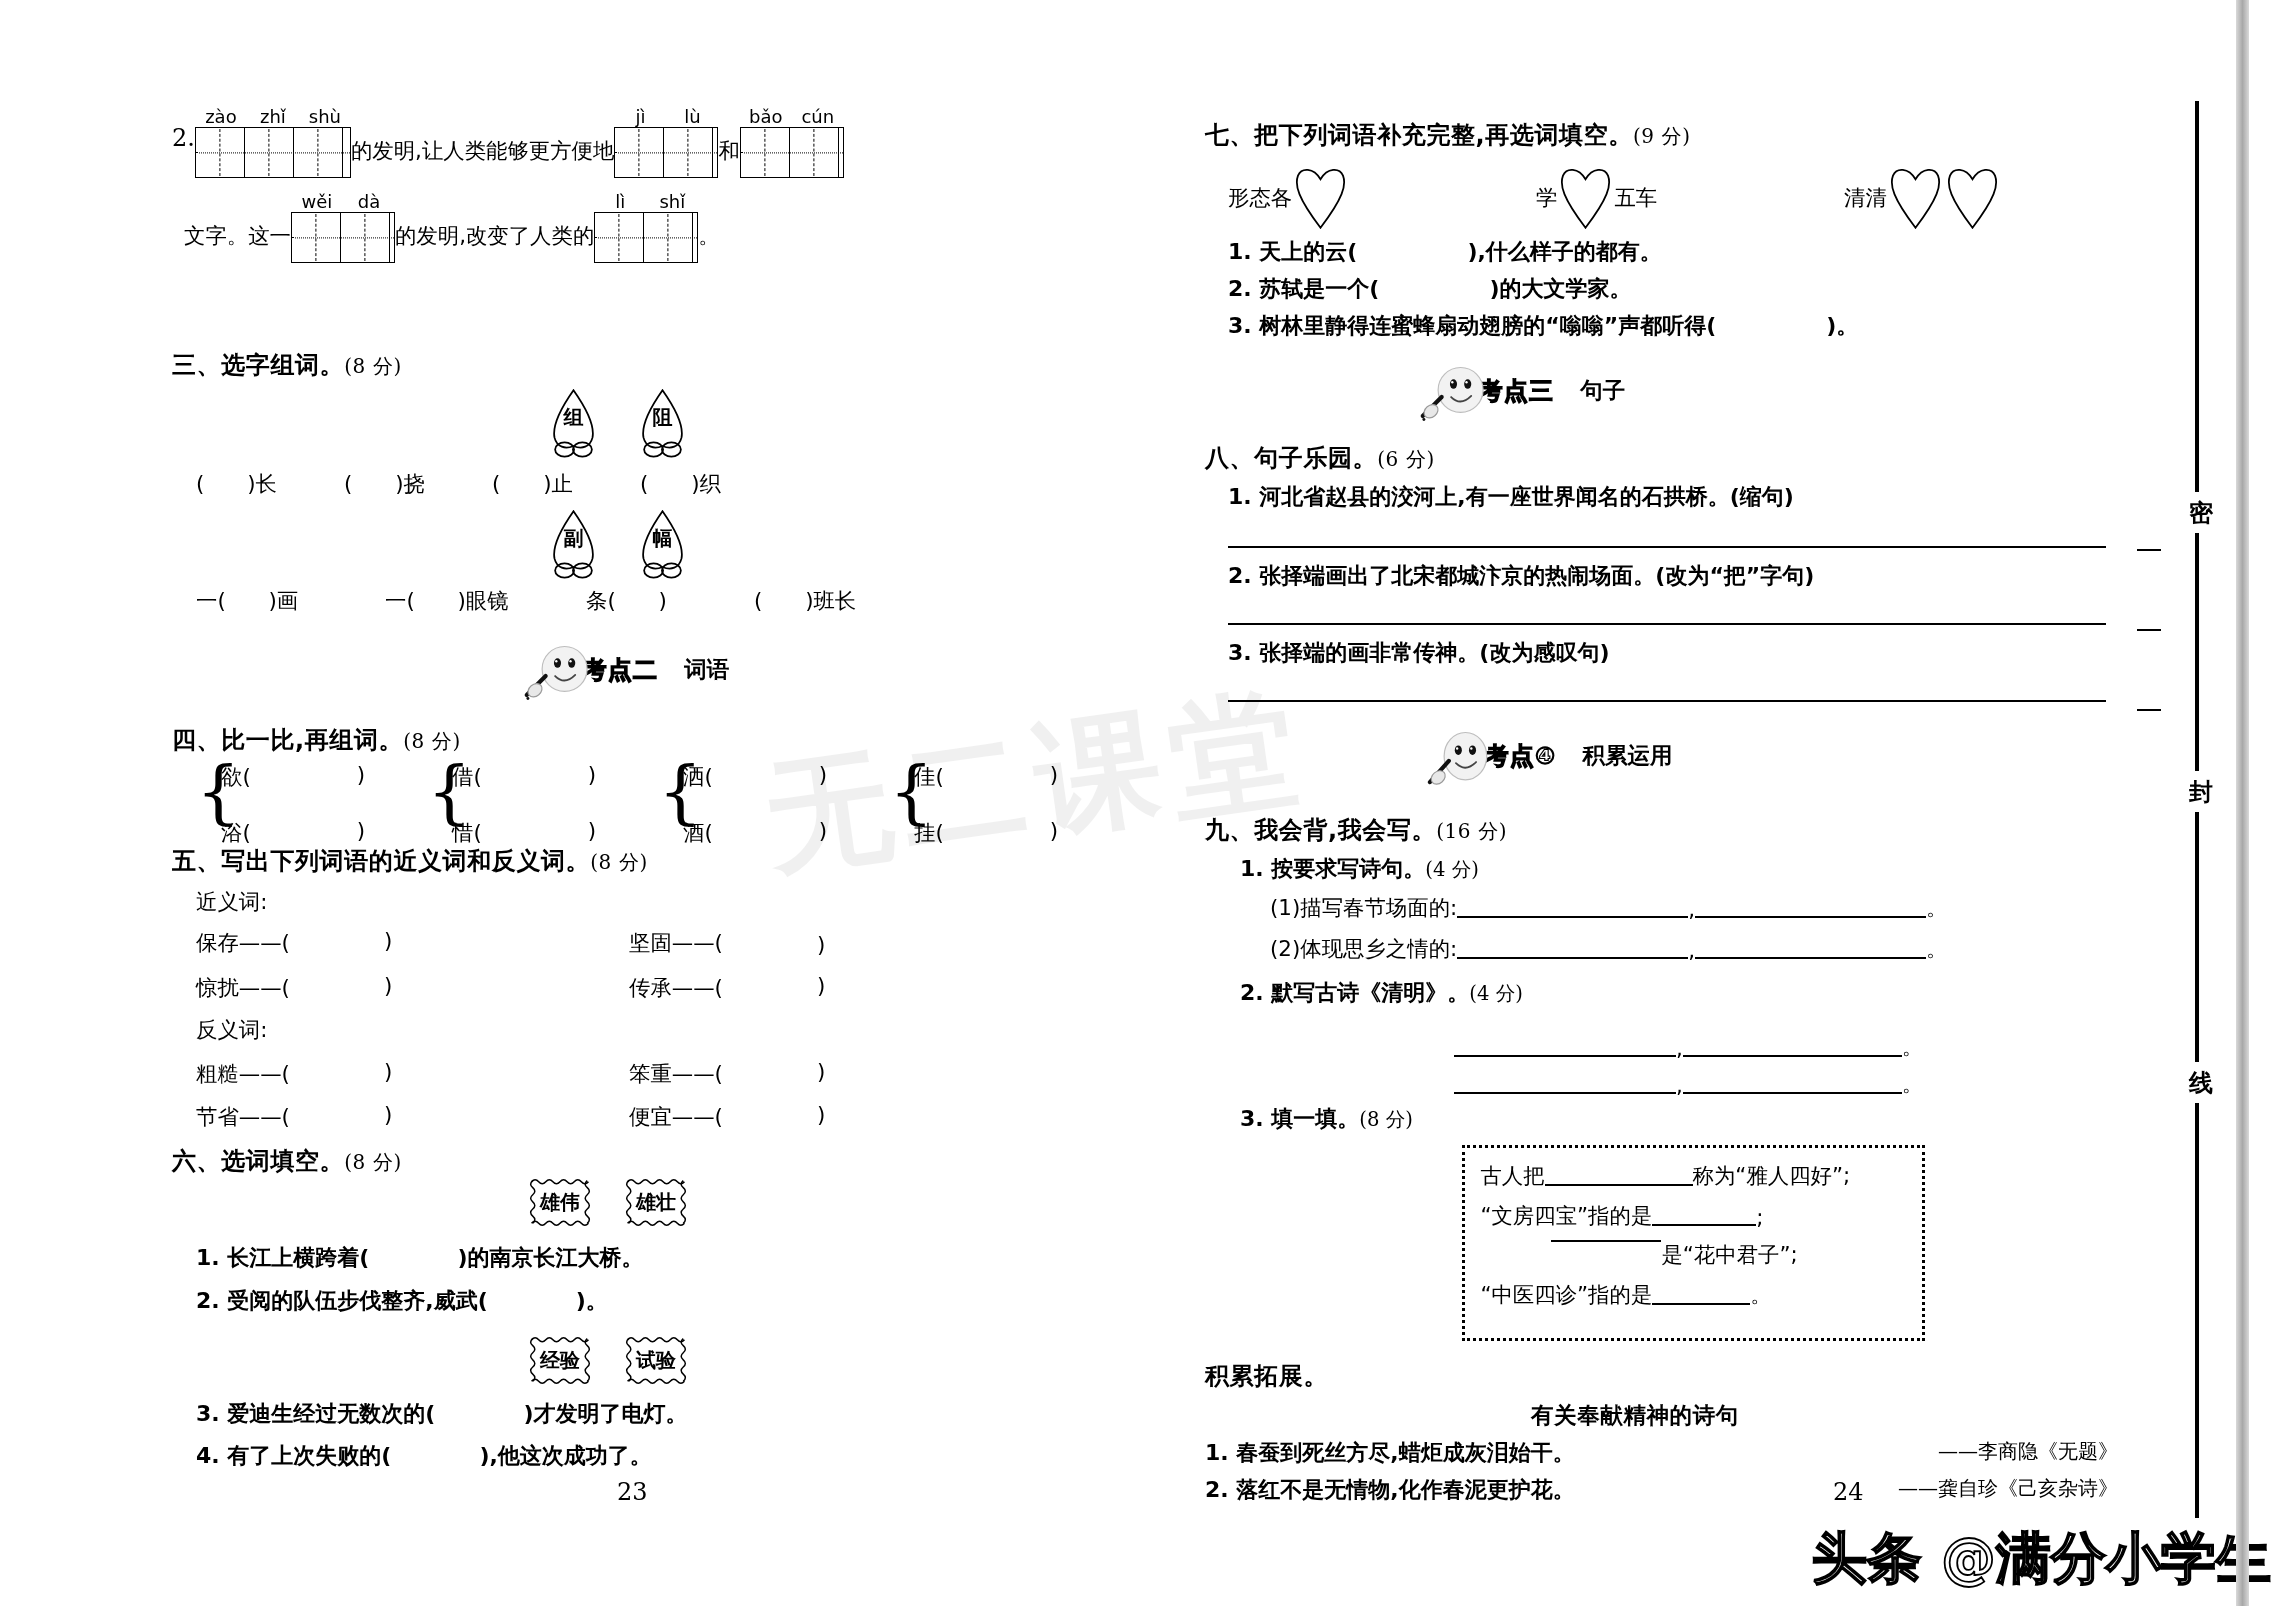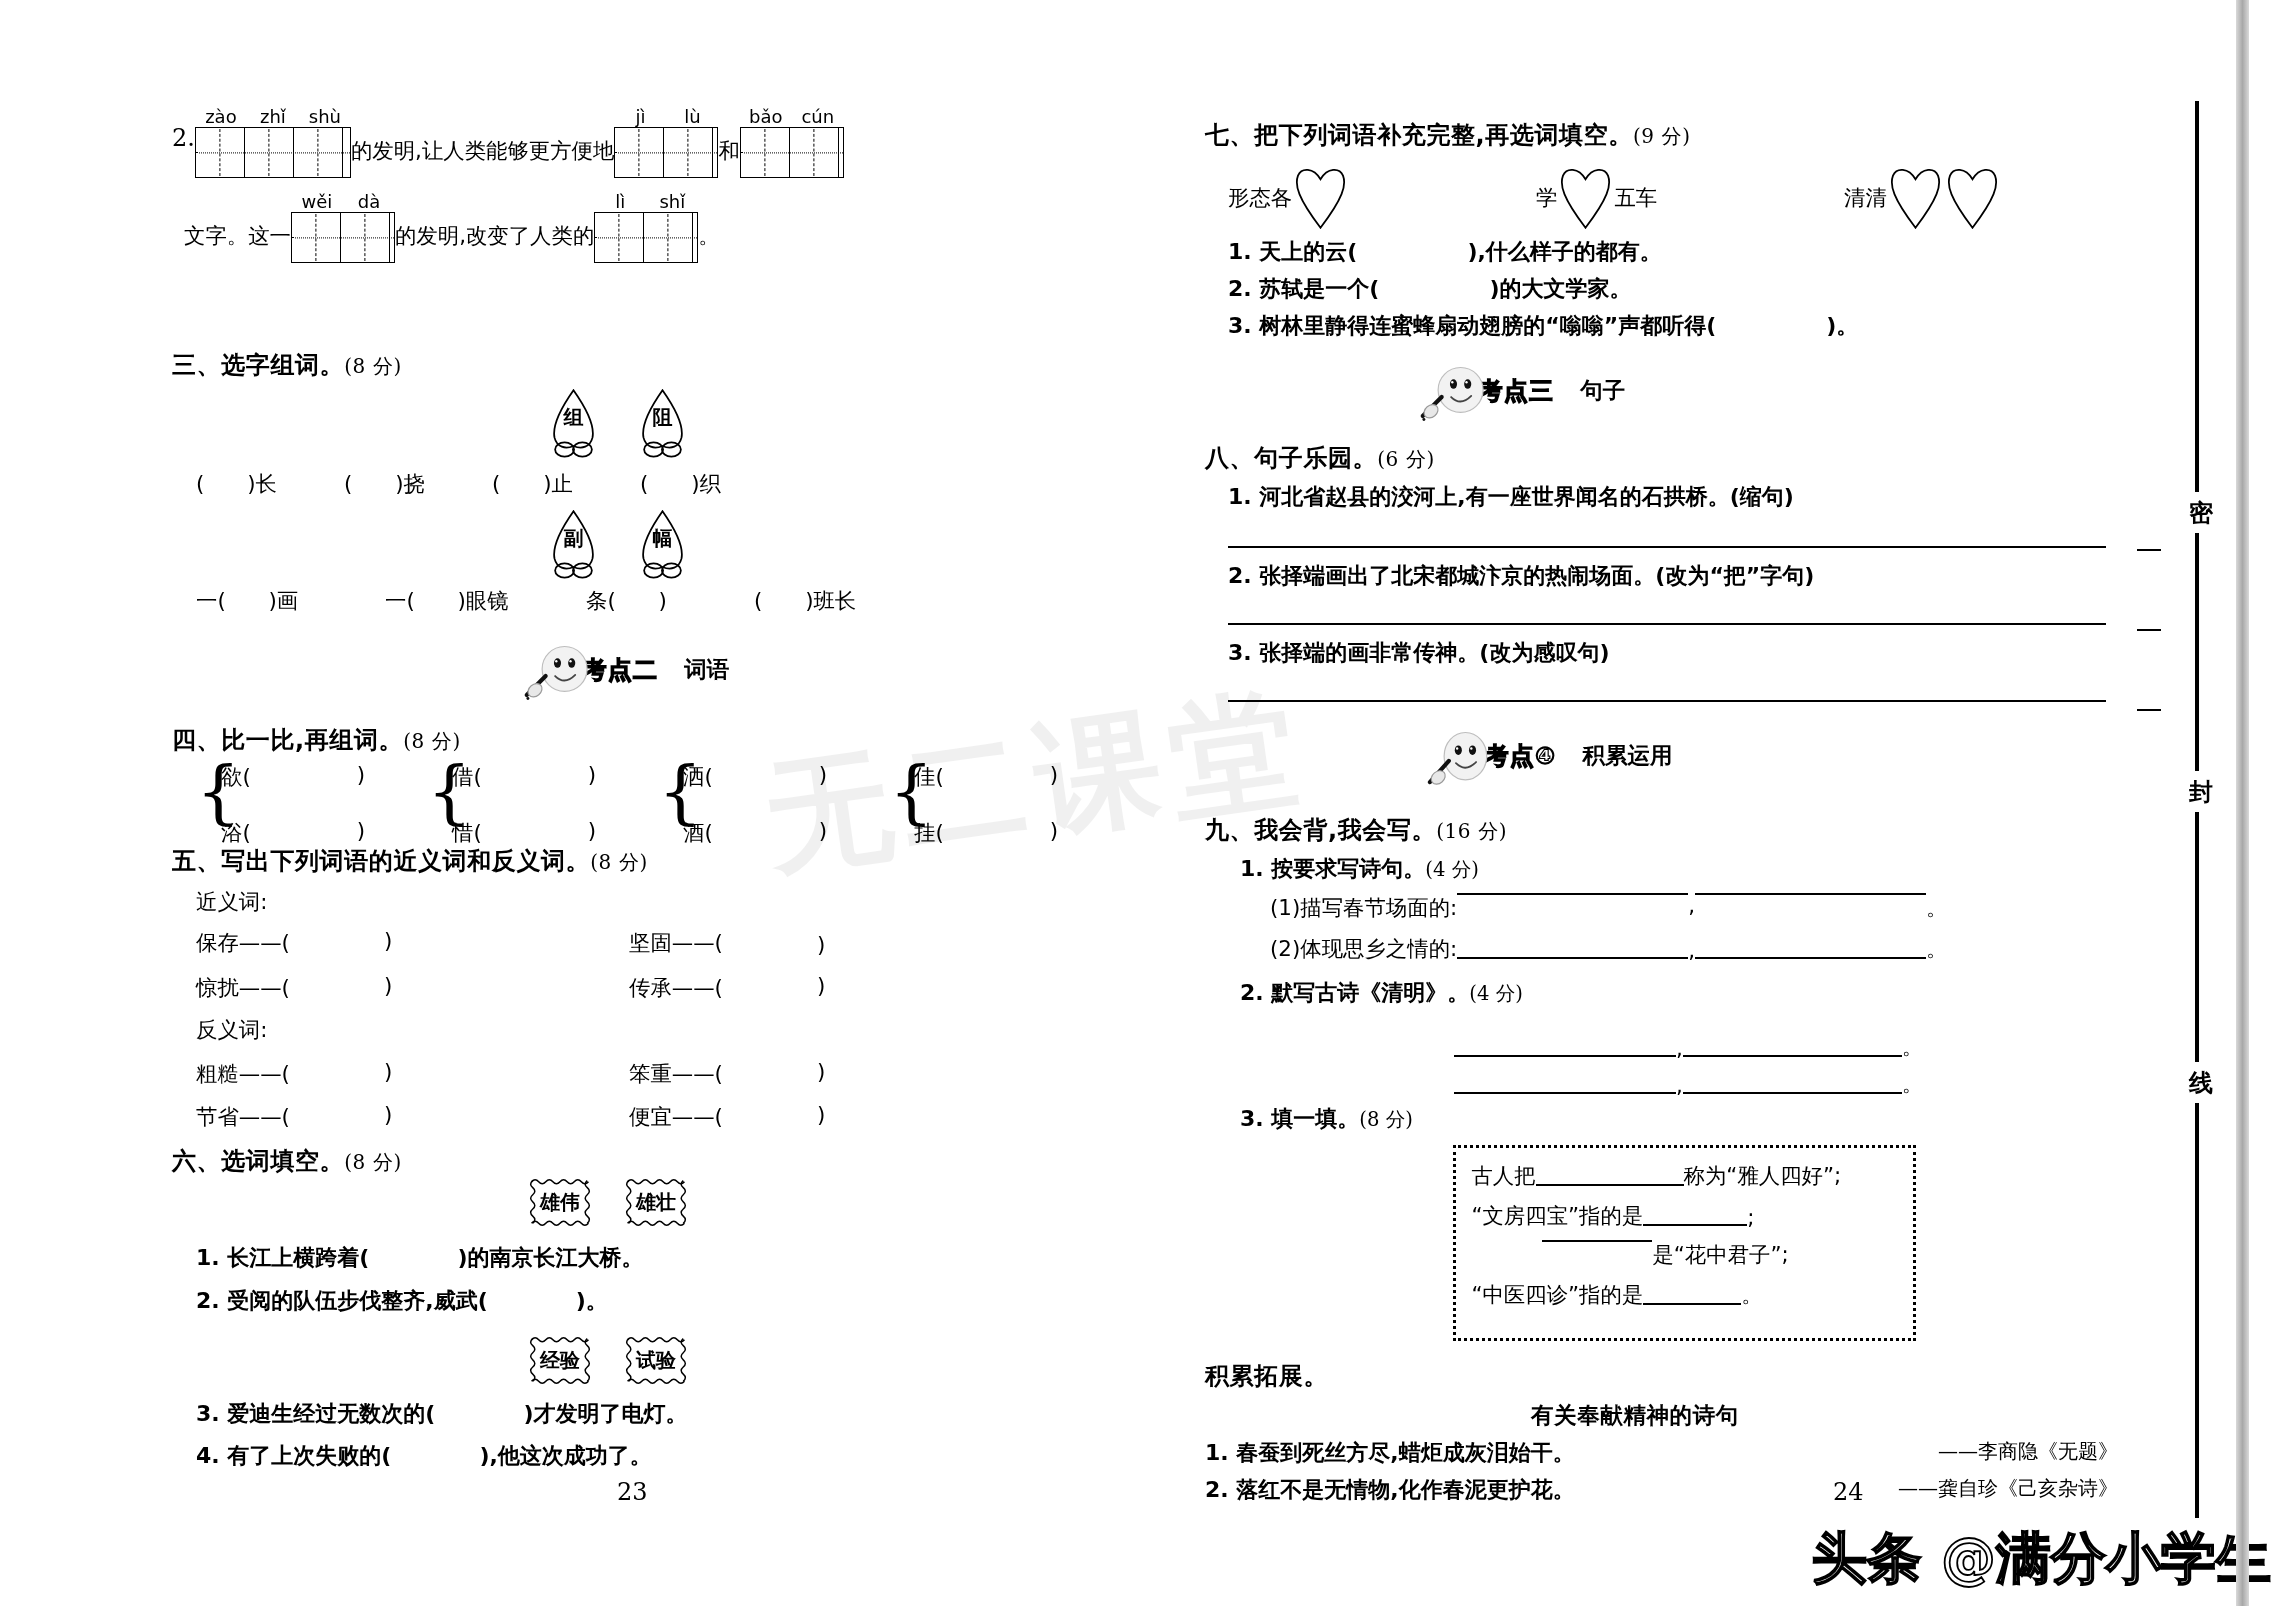--- a/index.html
+++ b/index.html
@@ -560,21 +560,21 @@
     </div>
 
     <div class="sec-title" style="position:absolute;left:42px;top:814px;">
       <span>九、我会背,我会写。</span><span class="pts serif">(16 分)</span>
     </div>
 
     <div class="q" style="position:absolute;left:77px;top:854px;">
       <span>1. 按要求写诗句。</span><span class="serif" style="font-size:19.6px;font-weight:normal">(4 分)</span>
     </div>
 
-    <div style="position:absolute;left:107px;top:893px;display:flex;">
+    <div style="position:absolute;left:107px;top:893px;display:flex;align-items:flex-end;">
       <span class="qn">(1)描写春节场面的:</span>
       <span class="rule" style="width:231px;margin-bottom:3.6px;"></span>
       <span class="qn">,</span>
       <span class="rule" style="width:231px;margin-bottom:3.6px;"></span>
       <span class="qn">。</span>
     </div>
 
     <div style="position:absolute;left:107px;top:934px;display:flex;align-items:flex-end;">
       <span class="qn">(2)体现思乡之情的:</span>
       <span class="rule" style="width:231px;margin-bottom:3.6px;"></span>
@@ -598,21 +598,21 @@
       <span class="rule" style="width:222px;margin-bottom:3.6px;"></span>
       <span class="qn">,</span>
       <span class="rule" style="width:219px;margin-bottom:3.6px;"></span>
       <span class="qn">。</span>
     </div>
 
     <div class="q" style="position:absolute;left:77px;top:1104px;">
       <span>3. 填一填。</span><span class="serif" style="font-size:19.6px;font-weight:normal">(8 分)</span>
     </div>
 
-    <div class="dotbox" style="position:absolute;left:290px;top:1145px;width:463px;height:196px;">
+    <div class="dotbox" style="position:absolute;left:299px;top:1145px;width:463px;height:196px;">
       <div style="display:flex;align-items:flex-end;">
         <span class="qn">古人把</span>
         <span class="rule" style="width:148px;margin-bottom:3.6px;"></span>
         <span class="qn">称为“雅人四好”;</span>
       </div>
       <div style="display:flex;align-items:flex-end;margin-top:10.7px;">
         <span class="qn">“文房四宝”指的是</span>
         <span class="rule" style="width:104px;margin-bottom:3.6px;"></span>
         <span class="qn">;</span>
       </div>

